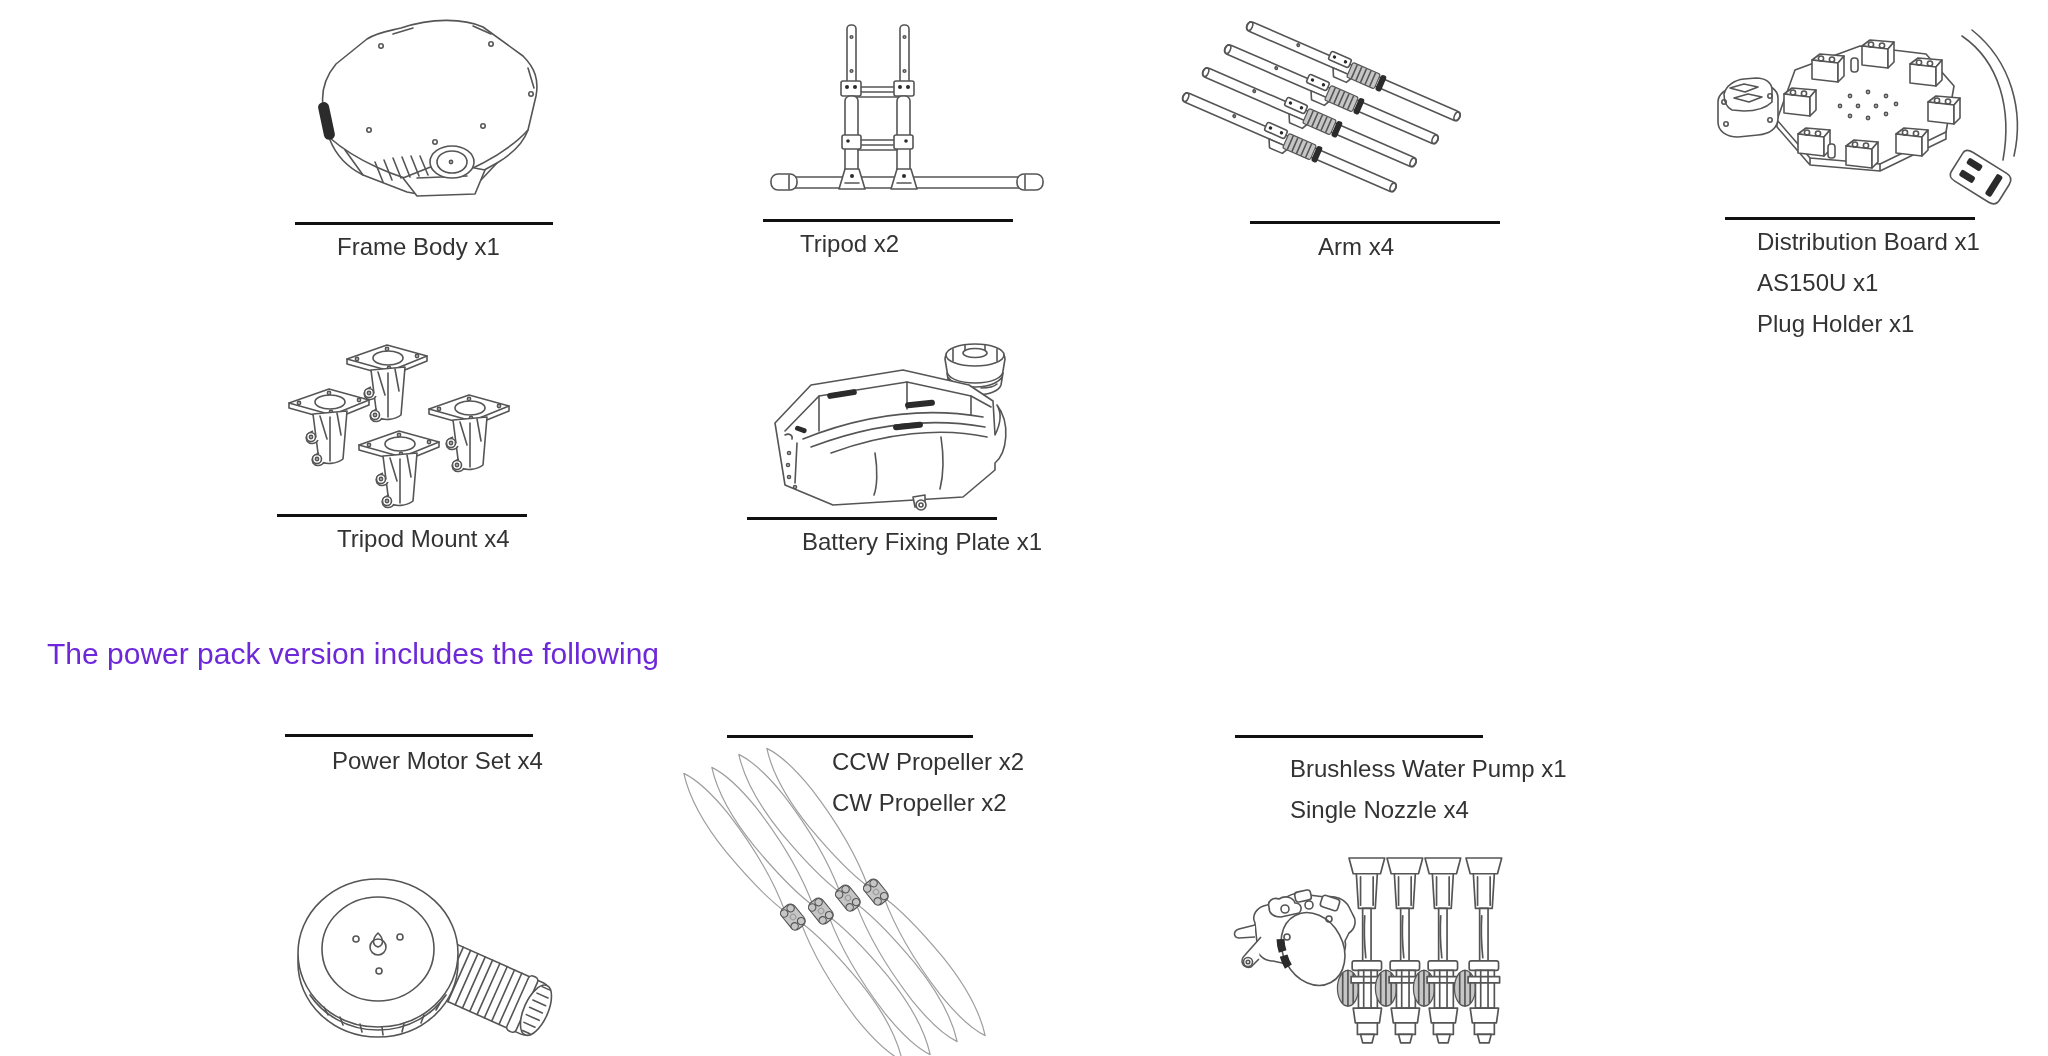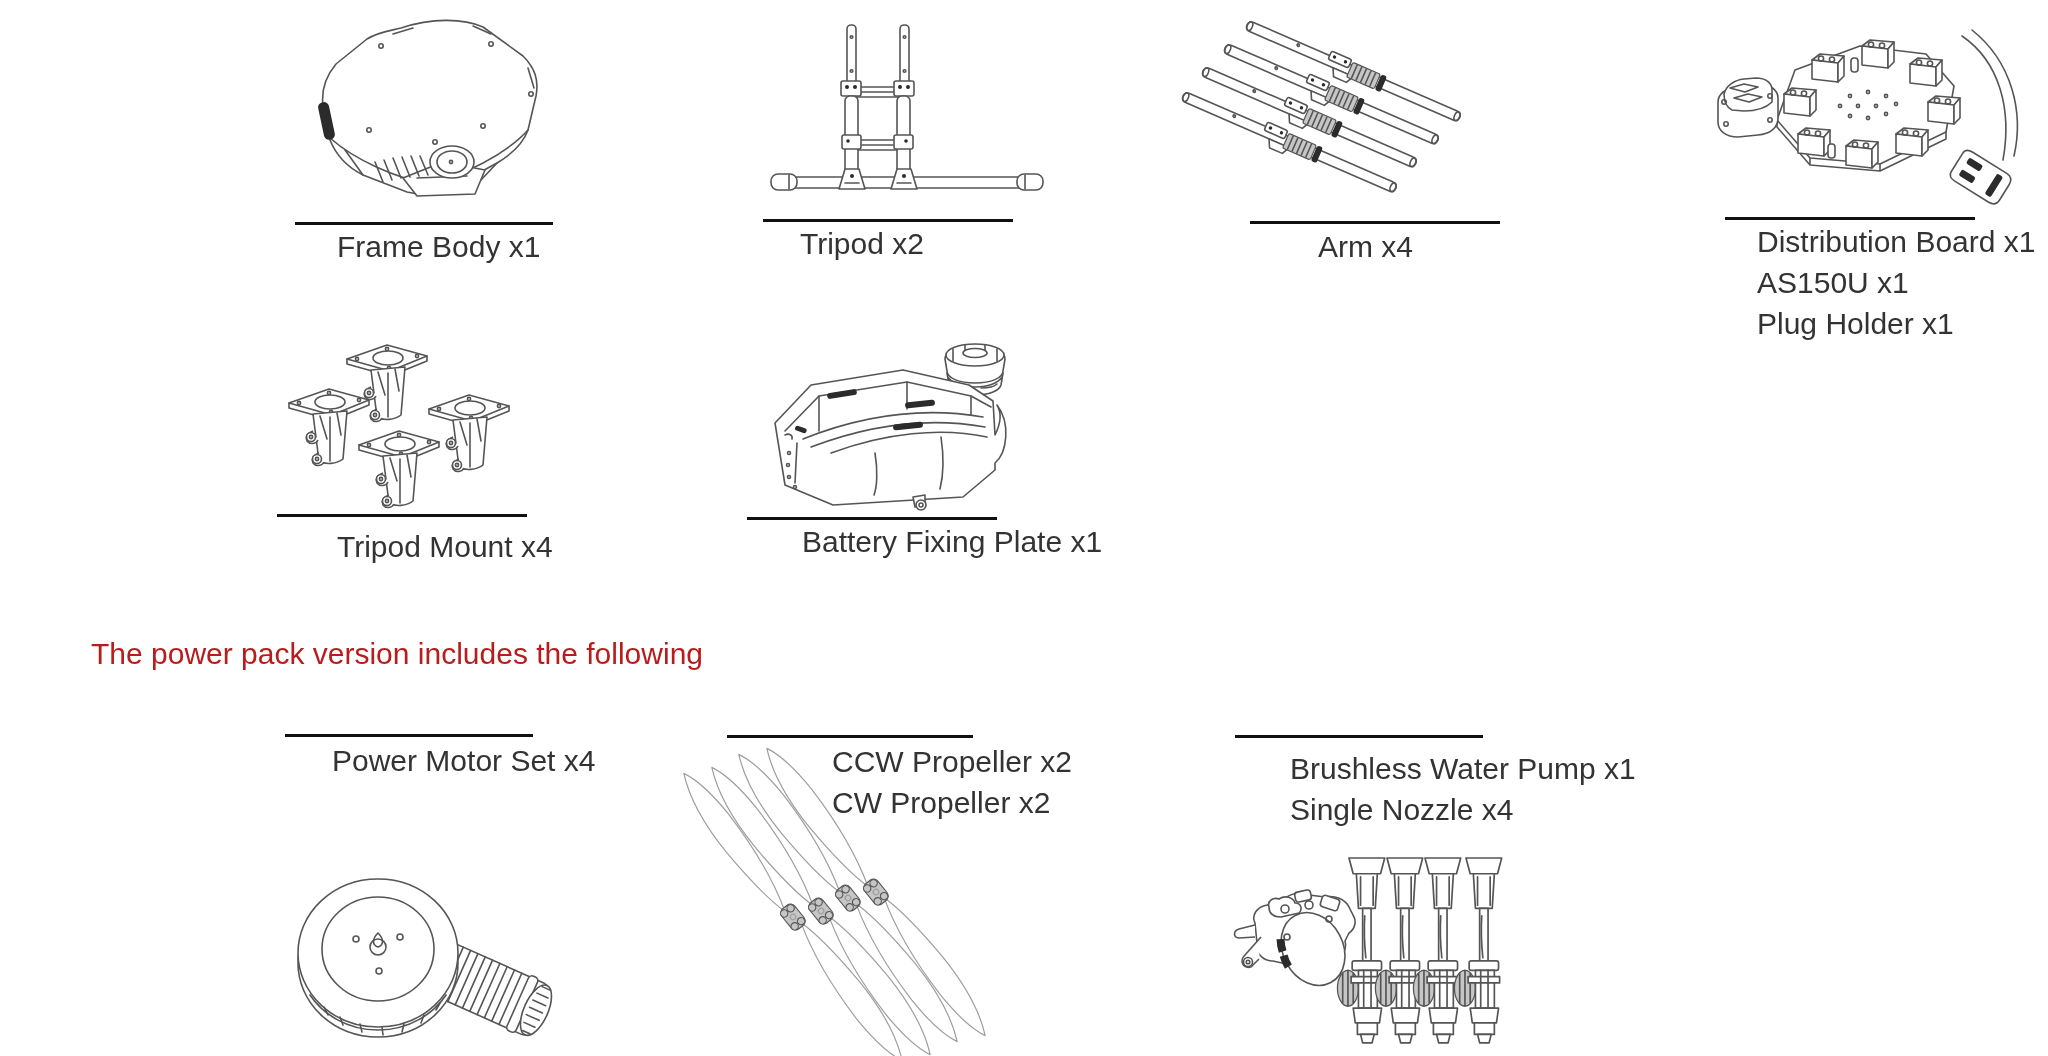--- a/index.html
+++ b/index.html
@@ -1,21 +1,21 @@
 <!DOCTYPE html>
 <html><head>
 <meta charset="utf-8">
 <style>
   html,body{margin:0;padding:0;background:#ffffff;}
   #page{position:relative;width:2048px;height:1056px;background:#ffffff;overflow:hidden;
         font-family:"Liberation Sans", sans-serif;color:#3a3a3a;}
   .ill{position:absolute;}
   .divider{position:absolute;height:3px;background:#111;}
-  .label{position:absolute;font-size:30px;line-height:41px;color:#333;white-space:nowrap;}
-  .heading{position:absolute;font-size:30px;color:#b91c1c;white-space:nowrap;margin-left:44px;}
+  .label{position:absolute;font-size:24px;line-height:41px;color:#333;white-space:nowrap;}
+  .heading{position:absolute;font-size:30px;color:#6d28d9;white-space:nowrap;}
   svg{display:block;overflow:visible;}
   .ln{fill:none;stroke:#555;stroke-width:1.6;stroke-linejoin:round;stroke-linecap:round;}
   .lnw{fill:#fff;stroke:#555;stroke-width:1.6;stroke-linejoin:round;}
   .lt{fill:none;stroke:#9e9e9e;stroke-width:1.3;stroke-linejoin:round;}
   .ltw{fill:#fff;stroke:#9e9e9e;stroke-width:1.3;stroke-linejoin:round;}
   .dk{fill:#2b2b2b;stroke:none;}
   .gy{fill:#c6c6c6;stroke:#555;stroke-width:1.2;}
 </style>
 </head>
 <body>
@@ -190,21 +190,21 @@
             <circle class="ln" cx="30" cy="72" r="1.6"></circle>
         </g>
       </defs>
       <use href="#mount" transform="translate(70,8)"></use>
       <use href="#mount" transform="translate(12,52)"></use>
       <use href="#mount" transform="translate(152,58)"></use>
       <use href="#mount" transform="translate(82,94)"></use>
     </svg>
   </div>
   <div class="divider" style="left:277px;top:514px;width:250px;"></div>
-  <div class="label" style="left:337px;top:518px;margin-top:8px;">Tripod Mount x4</div>
+  <div class="label" style="left:337px;top:518px;">Tripod Mount x4</div>
 
   <div class="ill" style="left:745px;top:335px;">
     <svg width="295" height="180" viewBox="0 0 295 180">
       <g transform="translate(200,6)">
         <path class="lnw" d="M0,18 C0,10 13,4 30,4 C47,4 60,10 60,18 L58,30 C58,37 46,42 30,42 C14,42 2,37 2,30 Z"></path>
         <ellipse class="lnw" cx="30" cy="14" rx="29" ry="11"></ellipse>
         <ellipse class="ln" cx="30" cy="12" rx="12" ry="4.5"></ellipse>
         <path class="ln" d="M8,8 L8,20 M52,8 L52,20 M20,4 L20,9 M40,4 L40,9"></path>
         <path class="lnw" d="M2,32 C2,40 14,46 30,46 C46,46 58,40 58,32 L56,44 C54,50 44,54 30,54 C16,54 6,50 4,44 Z"></path>
         <path class="ln" d="M36,47 C44,47 50,45 52,43"></path>

